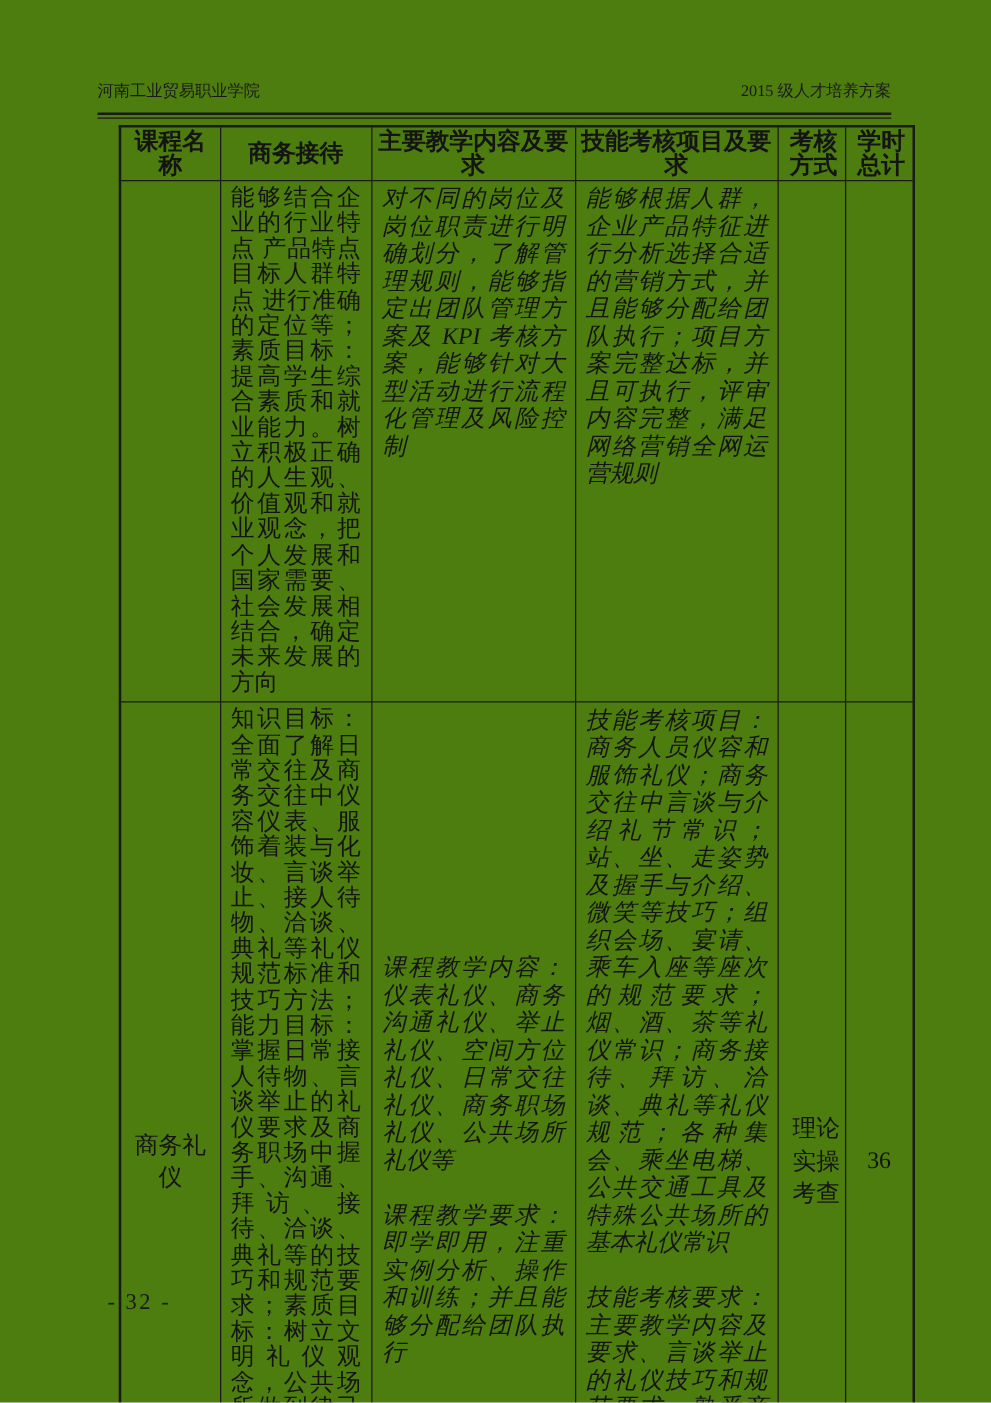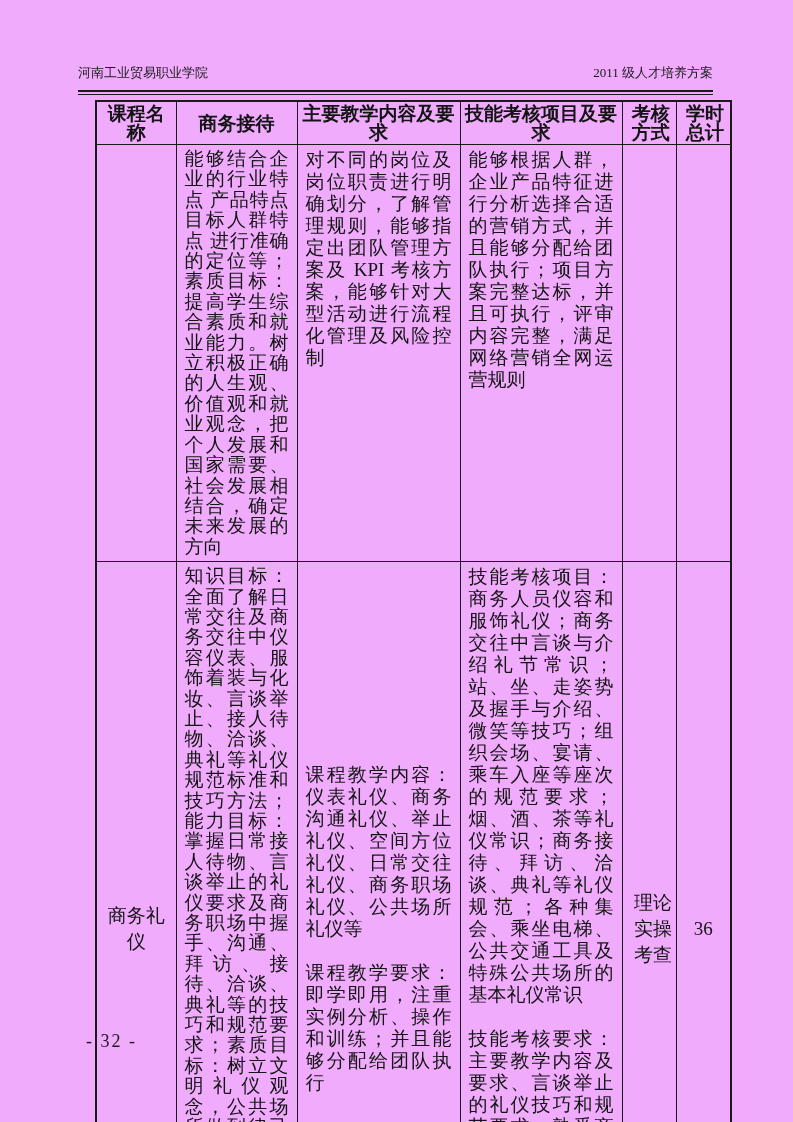--- a/index.html
+++ b/index.html
@@ -2,21 +2,21 @@
 <html><head>
 <meta charset="utf-8">
 <style>
   * { margin: 0; padding: 0; box-sizing: border-box; }
   html, body { background: #e8e8e8; }
   body { font-family: "Liberation Serif", "DejaVu Serif", serif; }
   .page {
     position: relative;
     width: 793px;
     height: 1122px;
-    background: #f0abfc;
+    background: #4d7c0f;
     margin: 0 auto;
     color: #111;
     overflow: hidden;
   }
   .page-header {
     position: absolute;
     left: 78px;
     top: 64px;
     width: 635px;
     display: flex;
@@ -60,40 +60,40 @@
     line-height: 19px;
     padding: 2px 2px;
   }
   td.center { text-align: center; }
   td.middle { vertical-align: middle; }
   td.just {
     text-align: justify;
     text-justify: inter-character;
   }
   td.obj { line-height: 20.4px; }
-  td.txt { line-height: 22px; }
+  td.txt { line-height: 22px; font-style: italic; }
   .vwrap { display: inline-block; width: 2.18em; text-align: right; }
   .para + .para { margin-top: 22px; }
   .page-number {
     position: absolute;
     left: 86px;
     top: 1031px;
     font-size: 18px;
     letter-spacing: 2px;
     color: #1a1a1a;
   }
 </style>
 </head>
 <body>
 
 <div class="page">
 
   <div class="page-header">
     <span>河南工业贸易职业学院</span>
-    <span>2011 级人才培养方案</span>
+    <span>2015 级人才培养方案</span>
   </div>
 
   <div class="header-rule"></div>
 
   <table class="course-table">
     <colgroup>
       <col style="width:80px">
       <col style="width:121px">
       <col style="width:163px">
       <col style="width:162px">

